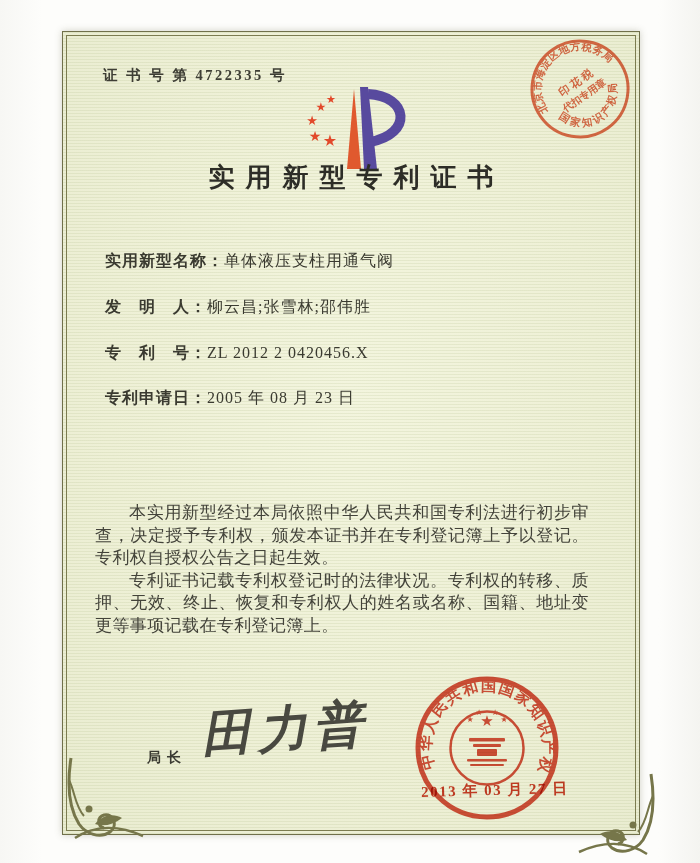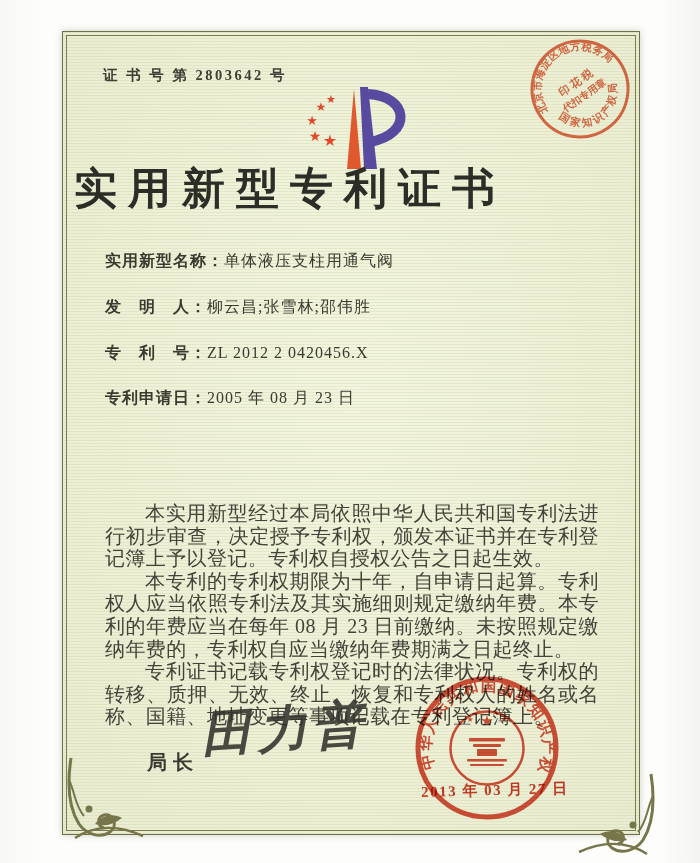--- a/index.html
+++ b/index.html
@@ -15,34 +15,34 @@
       radial-gradient(ellipse at 50% 45%, #f3f5de 0%, #eef0d6 60%, #e9ecd0 100%);
     border:1px solid #70704a;
     box-shadow:0 0 7px rgba(90,90,60,.28); }
   .frame-inner { position:absolute; inset:3px; border:1.5px solid #7c7c50; pointer-events:none; }
 
   .cert-no { position:absolute; left:40px; top:34px; font-size:14.5px; letter-spacing:2.5px;
     color:#3e3e35; font-weight:600; }
 
   .logo { position:absolute; left:238px; top:52px; }
 
-  .title { position:absolute; left:0; top:128px; width:100%; 
-    font-size:43px; font-weight:700; letter-spacing:11px; color:#2d2d27; text-indent:11px; }
+  .title { position:absolute; left:0; top:128px; width:100%; text-align:center;
+    font-size:26px; font-weight:700; letter-spacing:11px; color:#2d2d27; text-indent:11px; }
 
   .field-row { position:absolute; left:42px; width:500px; font-size:16px; color:#3a3a30;
     letter-spacing:1px; white-space:nowrap; }
   .field-row .lbl { font-weight:600; }
   .field-row .val { font-weight:500; }
   .r0{top:219px}.r1{top:265px}.r2{top:311px}.r3{top:356px}.r4{top:402px}.r5{top:448px}
 
-  .body-text { position:absolute; left:42px; top:470px; width:494px; color:#43433a;
-    font-size:20px; line-height:22.6px; text-align:justify; letter-spacing:.4px; }
+  .body-text { position:absolute; left:32px; top:470px; width:494px; color:#43433a;
+    font-size:17px; line-height:22.6px; text-align:justify; letter-spacing:.4px; }
   .body-text p { text-indent:2em; }
 
-  .director { position:absolute; left:84px; top:717px; font-size:20px; letter-spacing:6px;
+  .director { position:absolute; left:84px; top:717px; font-size:14px; letter-spacing:6px;
     color:#3a3a32; font-weight:600; }
   .signature { position:absolute; left:138px; top:664px; font-size:50px; font-weight:700;
     font-style:italic; letter-spacing:6px; color:#33332d; transform:rotate(-4deg);
     font-family:"DejaVu Sans",sans-serif; opacity:.88; }
 
   .footer { position:absolute; left:0; top:776px; width:100%; text-align:center;
     font-size:12.5px; letter-spacing:2px; color:#55554a; }
 
   
   .seal-main { position:absolute; left:344px; top:630px; mix-blend-mode:multiply; opacity:.93; }
@@ -56,21 +56,21 @@
   .flourish.bl { left:2px; top:722px; }
   .flourish.br { left:512px; top:738px; transform:scaleX(-1); }
 </style>
 </head>
 <body>
 
 <div class="scan">
   <div class="sheet">
     <div class="frame-inner"></div>
 
-    <div class="cert-no">证 书 号 第 2803642 号</div>
+    <div class="cert-no">证 书 号 第 4722335 号</div>
 
     <svg class="logo" width="150" height="92" viewBox="0 0 150 92">
       <text x="30" y="19" font-size="11" text-anchor="middle" fill="#e2492b">★</text>
       <text x="20" y="27" font-size="12" text-anchor="middle" fill="#e2492b">★</text>
       <text x="11" y="41" font-size="13" text-anchor="middle" fill="#e2492b">★</text>
       <text x="14" y="57" font-size="14" text-anchor="middle" fill="#e2492b">★</text>
       <text x="29" y="62" font-size="16" text-anchor="middle" fill="#e2492b">★</text>
       <polygon points="53,5 46,85 60,85" fill="#e0592e"></polygon>
       <polygon points="59,3 67,3 76,85 63,85" fill="#584a9e"></polygon>
       <path d="M67,10 C108,12 112,50 69,58" stroke="#584a9e" stroke-width="10" fill="none"></path>
@@ -86,21 +86,20 @@
     </div>
     <div class="field-row r2">
       <span class="lbl">专　利　号：</span><span class="val">ZL 2012 2 0420456.X</span>
     </div>
     <div class="field-row r3">
       <span class="lbl">专利申请日：</span><span class="val">2005 年 08 月 23 日</span>
     </div>
 
     <div class="body-text">
       <p>本实用新型经过本局依照中华人民共和国专利法进行初步审查，决定授予专利权，颁发本证书并在专利登记簿上予以登记。专利权自授权公告之日起生效。</p>
-      <p>本专利的专利权期限为十年，自申请日起算。专利权人应当依照专利法及其实施细则规定缴纳年费。本专利的年费应当在每年 08 月 23 日前缴纳。未按照规定缴纳年费的，专利权自应当缴纳年费期满之日起终止。</p>
       <p>专利证书记载专利权登记时的法律状况。专利权的转移、质押、无效、终止、恢复和专利权人的姓名或名称、国籍、地址变更等事项记载在专利登记簿上。</p>
     </div>
 
     <div class="director">局长</div>
     <div class="signature">田力普</div>
 
 
     <svg class="seal-main" width="160" height="172" viewBox="0 0 160 172">
       <circle cx="80" cy="86" r="69" fill="none" stroke="#d64530" stroke-width="5"></circle>
       <defs>

